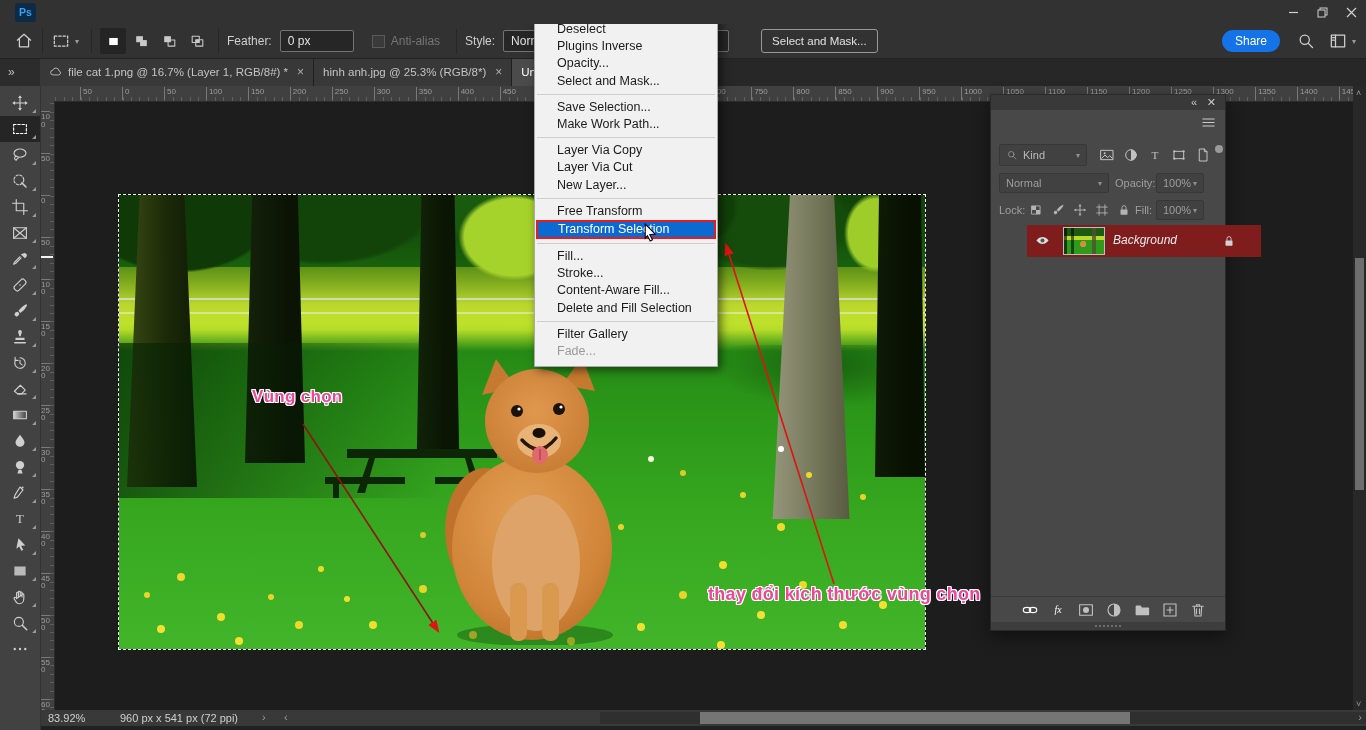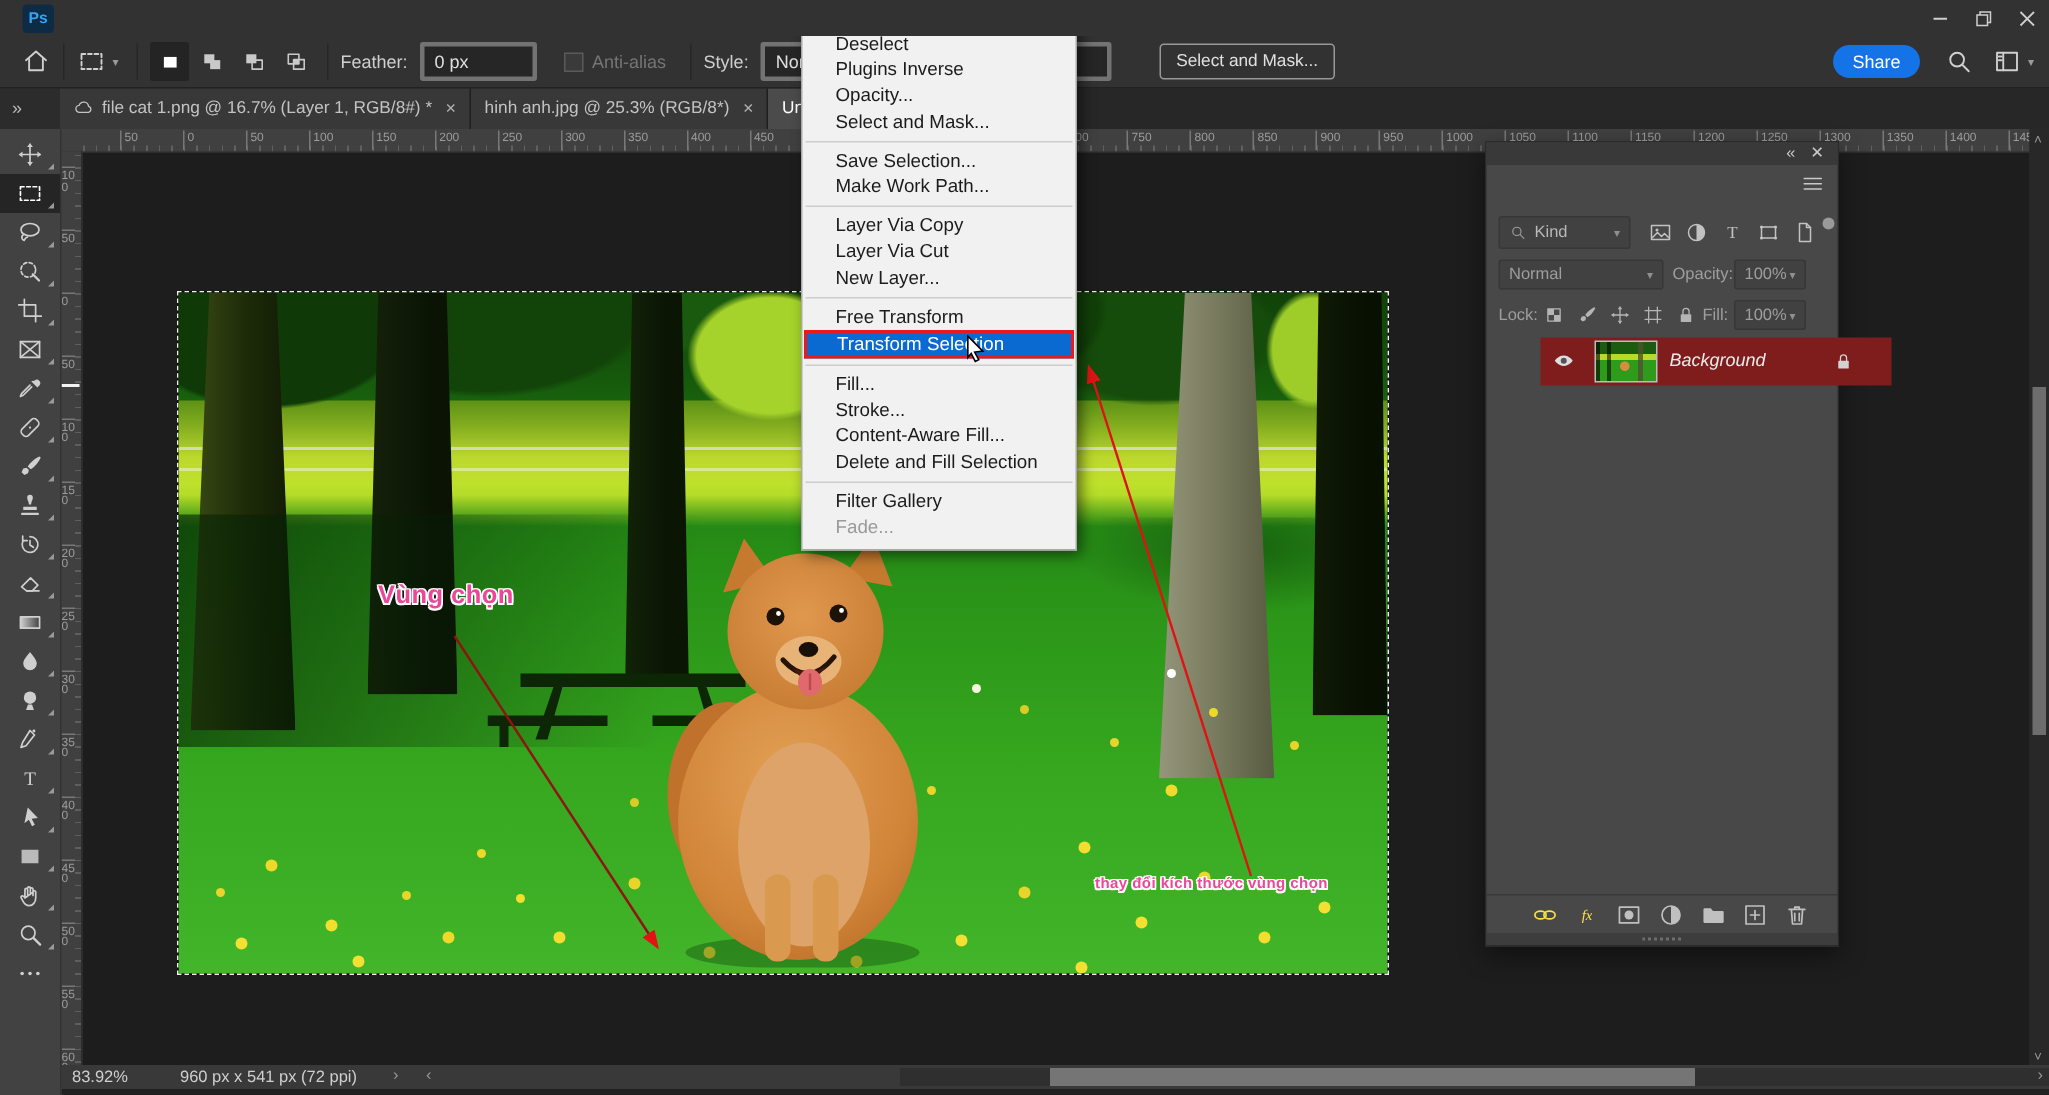--- a/index.html
+++ b/index.html
@@ -17,21 +17,21 @@
   #menu-items{display:flex;margin-left:26px;}
   .menu-item{padding:0 10px;font-size:13px;color:#e3e3e3;line-height:24px;cursor:default;}
   #win-controls{margin-left:auto;display:flex;}
   .win-btn{width:29px;height:24px;color:#cfcfcf;display:flex;align-items:center;justify-content:center;}
   .win-btn svg{width:11px;height:11px;}
 
   
   #optionsbar{left:0;top:24px;width:1366px;height:34px;background:#323232;border-bottom:1px solid #222;display:flex;align-items:center;z-index:20;}
   .ob-div{width:1px;height:24px;background:#262626;margin:0 8px;}
   .ob-label{font-size:12px;color:#cfcfcf;}
-  .ob-box{height:20px;background:#262626;border:3px solid #737373;border-radius:2px;color:#e0e0e0;font-size:12px;
+  .ob-box{height:20px;background:#262626;border:1px solid #737373;border-radius:2px;color:#e0e0e0;font-size:12px;
           display:flex;align-items:center;padding:0 7px;}
   .mode-btn{width:26px;height:26px;color:#c9c9c9;display:flex;align-items:center;justify-content:center;border-radius:2px;}
   .mode-btn svg{width:17px;height:17px;}
   .mode-btn.sel{background:#242424;color:#fff;}
   #sam-btn{border:1px solid #989898;border-radius:3px;height:22px;padding:0 10px;font-size:11.5px;color:#e0e0e0;
            display:flex;align-items:center;background:transparent;}
   #share-btn{height:22px;padding:0 13px;border-radius:11px;color:#fff;font-size:12px;display:flex;align-items:center;}
   .tr-ico{width:20px;height:20px;color:#d0d0d0;}
 
   
@@ -128,21 +128,21 @@
   .licon svg{width:14px;height:14px;margin:1.5px;}
   #layer-row{position:absolute;left:0;top:130px;width:100%;height:32px;background:#7f1d1d;margin-left:36px;}
   #layer-thumb{position:absolute;left:36px;top:2px;width:42px;height:28px;border:1px solid #bdbdbd;box-sizing:border-box;
       background:
         radial-gradient(circle at 48% 62%,#d88c3f 0 11%,rgba(216,140,63,0) 13%),
         linear-gradient(90deg,rgba(0,0,0,.6) 0 7%,rgba(0,0,0,0) 7% 18%,rgba(0,0,0,.55) 18% 25%,rgba(0,0,0,0) 25% 70%,rgba(80,80,50,.8) 70% 79%,rgba(0,0,0,0) 79%),
         linear-gradient(180deg,#1c5c10 0 32%,#bada2a 32% 46%,#2f9b1a 46% 100%);}
   #layer-name{position:absolute;left:86px;top:8px;font-size:12px;font-style:italic;color:#eaeaea;}
   #panel-bottombar{position:absolute;left:0;top:501px;width:100%;height:26px;border-top:1px solid #383838;}
   .bicon{position:absolute;top:4px;width:18px;height:18px;color:#c0c0c0;}
-  .bicon.dim{color:#fde047;}
+  .bicon.dim{color:#ffffff;}
   #panel-grip{position:absolute;left:0;top:527px;width:100%;height:8px;background:#3d3d3d;}
   #panel-grip i{display:block;width:26px;height:2px;margin:3px auto 0;
       background:repeating-linear-gradient(90deg,#6d6d6d 0 2px,transparent 2px 4px);}
 
   
   #vscroll{left:1353px;top:86px;width:13px;height:624px;background:#282828;z-index:25;}
   #vthumb{position:absolute;left:2px;top:172px;width:9px;height:232px;background:#6d6d6d;}
   .scroll-arrow{position:absolute;color:#9a9a9a;font-size:9px;z-index:26;}
   #statusbar{left:40px;top:710px;width:1326px;height:16px;background:#393939;z-index:22;font-size:11px;color:#cfcfcf;}
   #hscroll-track{position:absolute;left:560px;top:2px;width:788px;height:12px;background:#2f2f2f;}
@@ -392,21 +392,21 @@
   <svg id="arrow-layer">
     <defs>
       <marker id="ah1" markerWidth="9" markerHeight="8" refX="6.5" refY="3" orient="auto">
           <path d="M0 0L8 3L0 6z" fill="#e01414"></path>
         </marker>
     </defs>
     <line x1="303" y1="424" x2="438" y2="631" stroke="#8f1410" stroke-width="1.6" marker-end="url(#ah1)"></line>
     <line x1="834" y1="584" x2="726" y2="245" stroke="#de1414" stroke-width="1.6" marker-end="url(#ah1)"></line>
   </svg>
   <div class="anno" style="left:252px;top:387px;font-size:17px">Vùng chọn</div>
-  <div class="anno" style="left:730px;top:584px;font-size:10px">thay đổi kích thước vùng chọn</div>
+  <div class="anno" style="left:708px;top:584px;font-size:18px">thay đổi kích thước vùng chọn</div>
 
   <div id="ctxmenu" class="abs">
       <div class="cm-item">Deselect</div>
       <div class="cm-item">Plugins Inverse</div>
       <div class="cm-item">Opacity...</div>
       <div class="cm-item">Select and Mask...</div>
       <div class="cm-sep"></div>
       <div class="cm-item">Save Selection...</div>
       <div class="cm-item">Make Work Path...</div>
       <div class="cm-sep"></div>

